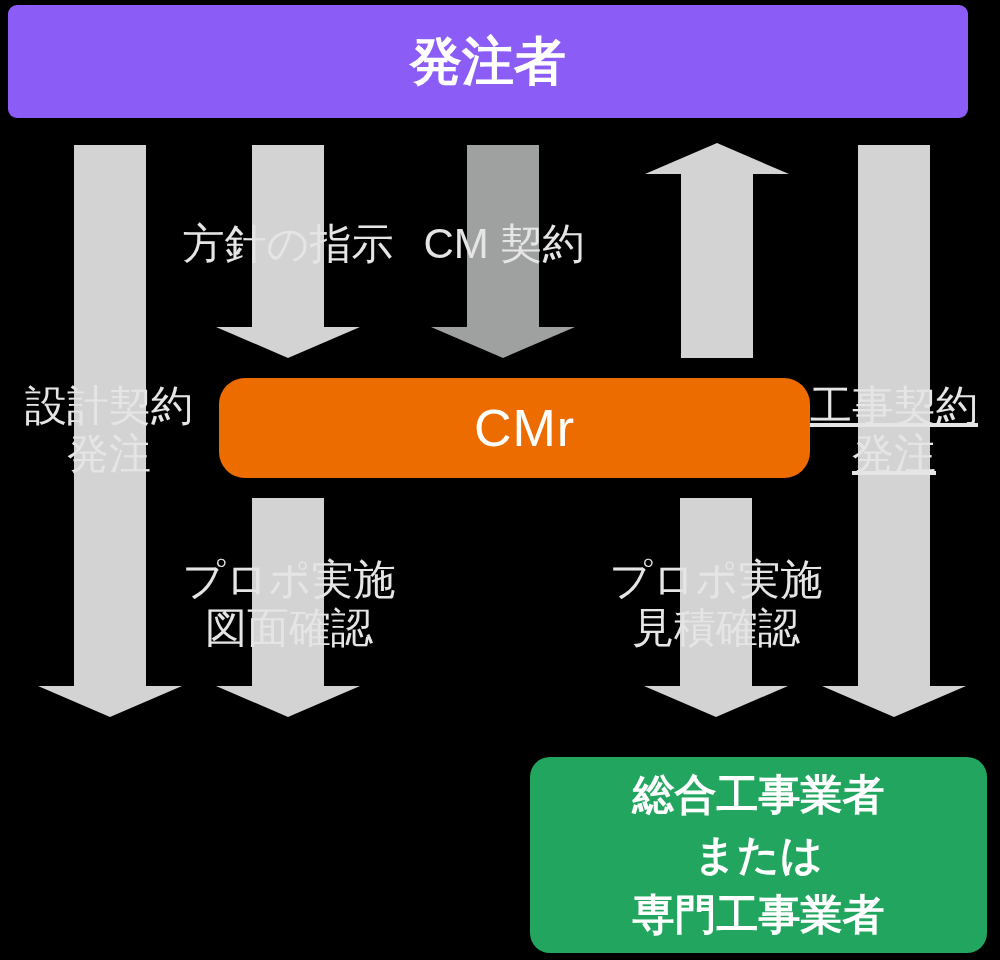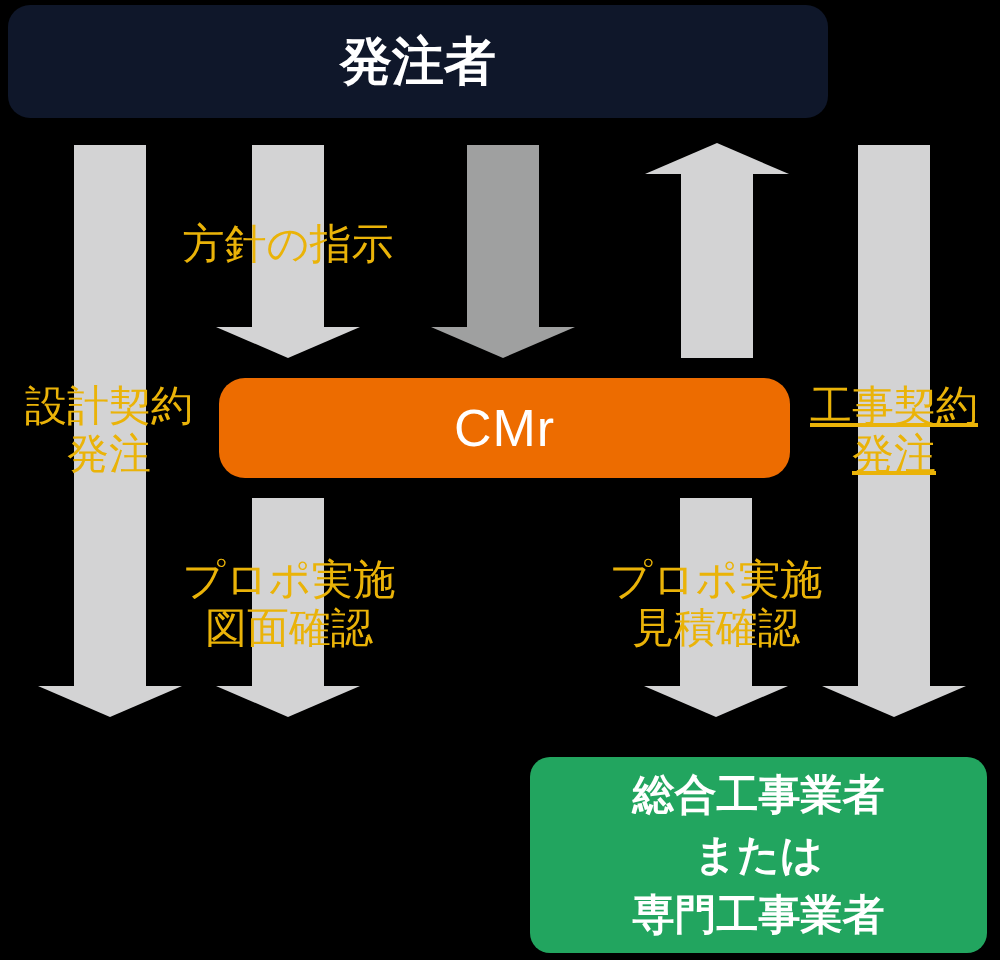--- a/index.html
+++ b/index.html
@@ -18,28 +18,28 @@
     display: flex;
     align-items: center;
     justify-content: center;
     color: #ffffff;
     text-align: center;
     font-weight: bold;
   }
   .box span { white-space: pre-line; }
 
   .client-box {
-    left: 8px; top: 5px; width: 820px; height: 113px;
-    background: #0f172a; border-radius: 22px;
+    left: 8px; top: 5px; width: 960px; height: 113px;
+    background: #8b5cf6; border-radius: 9px;
     font-size: 52px;
   }
   .cmr-box {
     left: 219px; top: 378px; width: 571px; height: 100px;
     background: #ED6C00; border-radius: 26px;
-    font-size: 52px; font-weight: 500; letter-spacing: 1px;
+    font-size: 52px; font-weight: 500; letter-spacing: 1px; padding-left: 20px;
   }
   .designer-box {
     left: 18px; top: 757px; width: 457px; height: 100px;
     background: #2EA7E0; border-radius: 20px;
     font-size: 48px;
   }
   .contractor-box {
     left: 530px; top: 757px; width: 457px; height: 196px;
     background: #22A55F; border-radius: 20px;
     font-size: 42px; line-height: 60px;
@@ -79,21 +79,21 @@
   
   .f-body { left: 252px; top: 498px; width: 72px; height: 188px; }
   .f-head { left: 216px; top: 686px; }
   
   .g-body { left: 680px; top: 498px; width: 72px; height: 188px; }
   .g-head { left: 644px; top: 686px; }
 
   
   .edge-label {
     position: absolute;
-    color: #eab308;
+    color: #e5e5e5;
     font-size: 42px;
     font-weight: 500;
     line-height: 48px;
     text-align: center;
     white-space: pre-line;
     z-index: 2;
   }
   .lbl-policy        { left: 138px; top: 220px; width: 300px; }
   .lbl-cm-contract   { left: 354px; top: 220px; width: 300px; }
   .lbl-report        { left: 566px; top: 220px; width: 300px; }
@@ -138,20 +138,21 @@
   <div class="arrow-head head-down e-head"></div>
 
   <div class="arrow-body f-body"></div>
   <div class="arrow-head head-down f-head"></div>
 
   <div class="arrow-body g-body"></div>
   <div class="arrow-head head-down g-head"></div>
 
   <div class="edge-label lbl-policy">方針の指示</div>
 
+  <div class="edge-label lbl-cm-contract">CM 契約</div>
 
 
   <div class="edge-label lbl-design-order">設計契約
 発注</div>
 
   <div class="edge-label lbl-constr-order">工事契約
 発注</div>
 
   <div class="edge-label lbl-propo-drawing">プロポ実施
 図面確認</div>

